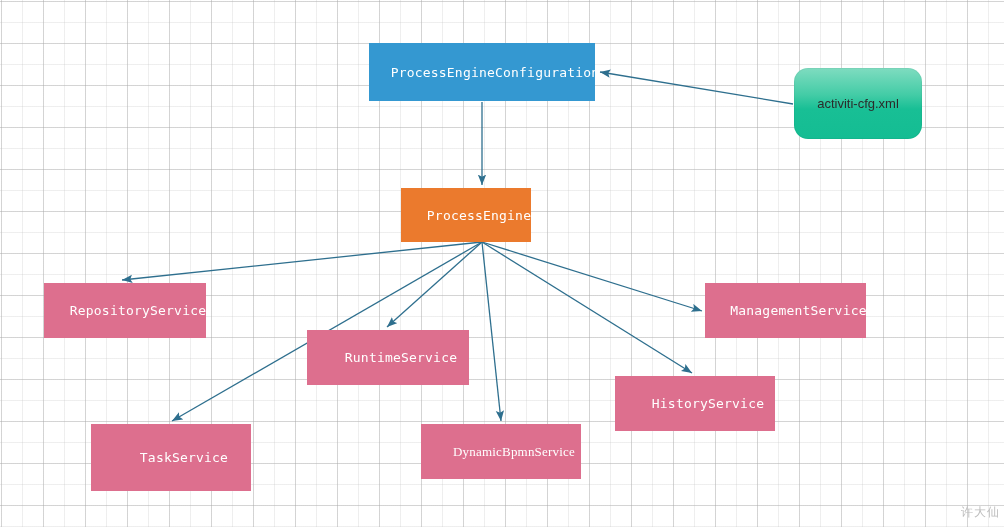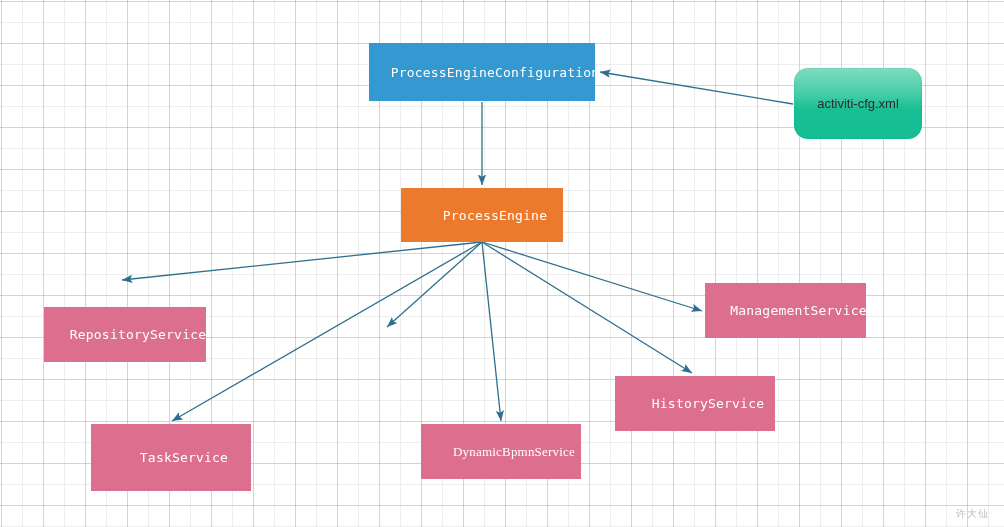--- a/index.html
+++ b/index.html
@@ -59,24 +59,24 @@
     border-radius: 14px;
     background: #25c29a;
     background-image: linear-gradient(to bottom, #7fdcc0 0%, #43cca6 38%, #18bf95 58%, #14bd93 100%);
     font-family: "Liberation Sans", sans-serif;
     font-size: 13px;
     color: #2b2b2b;
     box-shadow: inset 0 0 0 1px rgba(0,0,0,0.04);
   }
   #watermark {
     position: absolute;
-    right: 15px;
+    right: 4px;
     bottom: 6px;
     font-family: "DejaVu Sans", sans-serif;
-    font-size: 10px;
+    font-size: 12px;
     color: #bdbdbd;
     letter-spacing: 1px;
   }
 </style>
 </head>
 <body>
 
 <div id="canvas">
 
   <svg id="edges" viewBox="0 0 1004 527">
@@ -98,28 +98,31 @@
   </svg>
 
   <div class="node node-mono node-blue" style="left: 369px; top: 43px; width: 226px; height: 58px;">
     <span>ProcessEngineConfiguration</span>
   </div>
 
   <div class="node node-green" style="left: 794px; top: 68px; width: 128px; height: 71px; border-radius: 14px;">
     <span>activiti-cfg.xml</span>
   </div>
 
-  <div class="node node-mono node-orange" style="left: 401px; top: 188px; width: 162px; height: 54px;">
+  <div class="node node-mono node-orange" style="left: 401px; top: 188px; width: 130px; height: 54px;">
     <span>ProcessEngine</span>
   </div>
 
-  <div class="node node-mono node-pink" style="left: 44px; top: 283px; width: 162px; height: 55px; margin-top: 24px;">
+  <div class="node node-mono node-pink" style="left: 44px; top: 283px; width: 162px; height: 55px;">
     <span>RepositoryService</span>
   </div>
 
+  <div class="node node-mono node-pink" style="left: 307px; top: 330px; width: 162px; height: 55px;">
+    <span>RuntimeService</span>
+  </div>
 
   <div class="node node-mono node-pink" style="left: 91px; top: 424px; width: 160px; height: 67px;">
     <span>TaskService</span>
   </div>
 
   <div class="node node-mono node-pink" style="left: 421px; top: 424px; width: 160px; height: 55px; font-family: Liberation Serif, serif;">
     <span>DynamicBpmnService</span>
   </div>
 
   <div class="node node-mono node-pink" style="left: 705px; top: 283px; width: 161px; height: 55px;">

